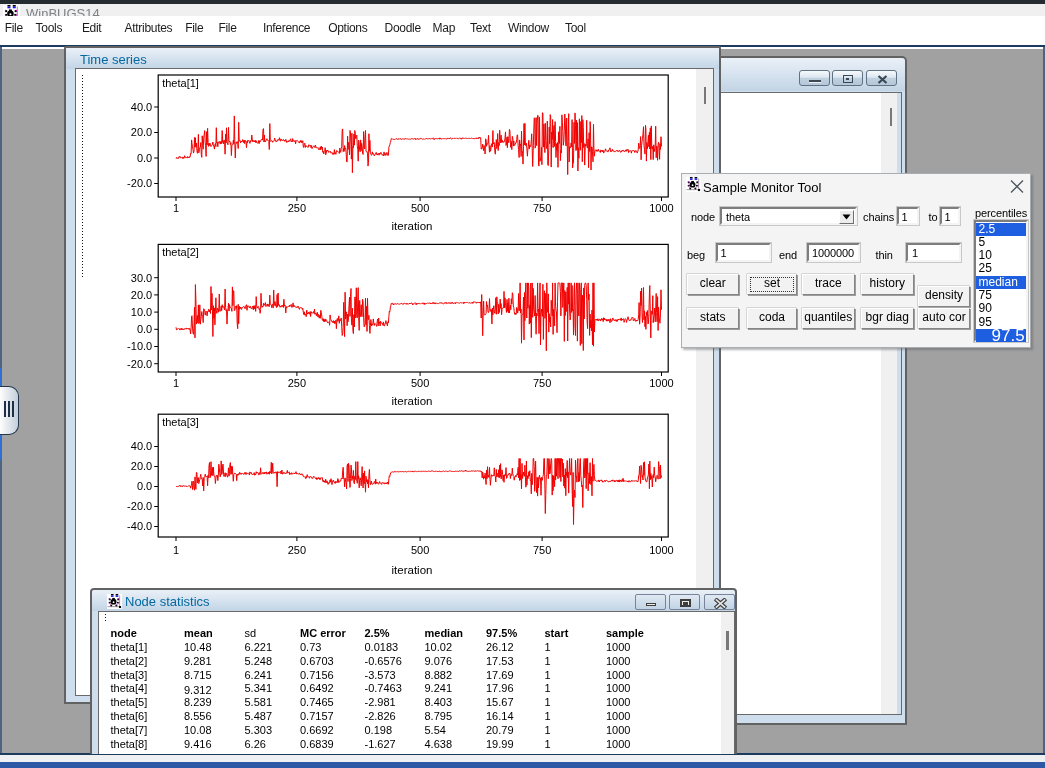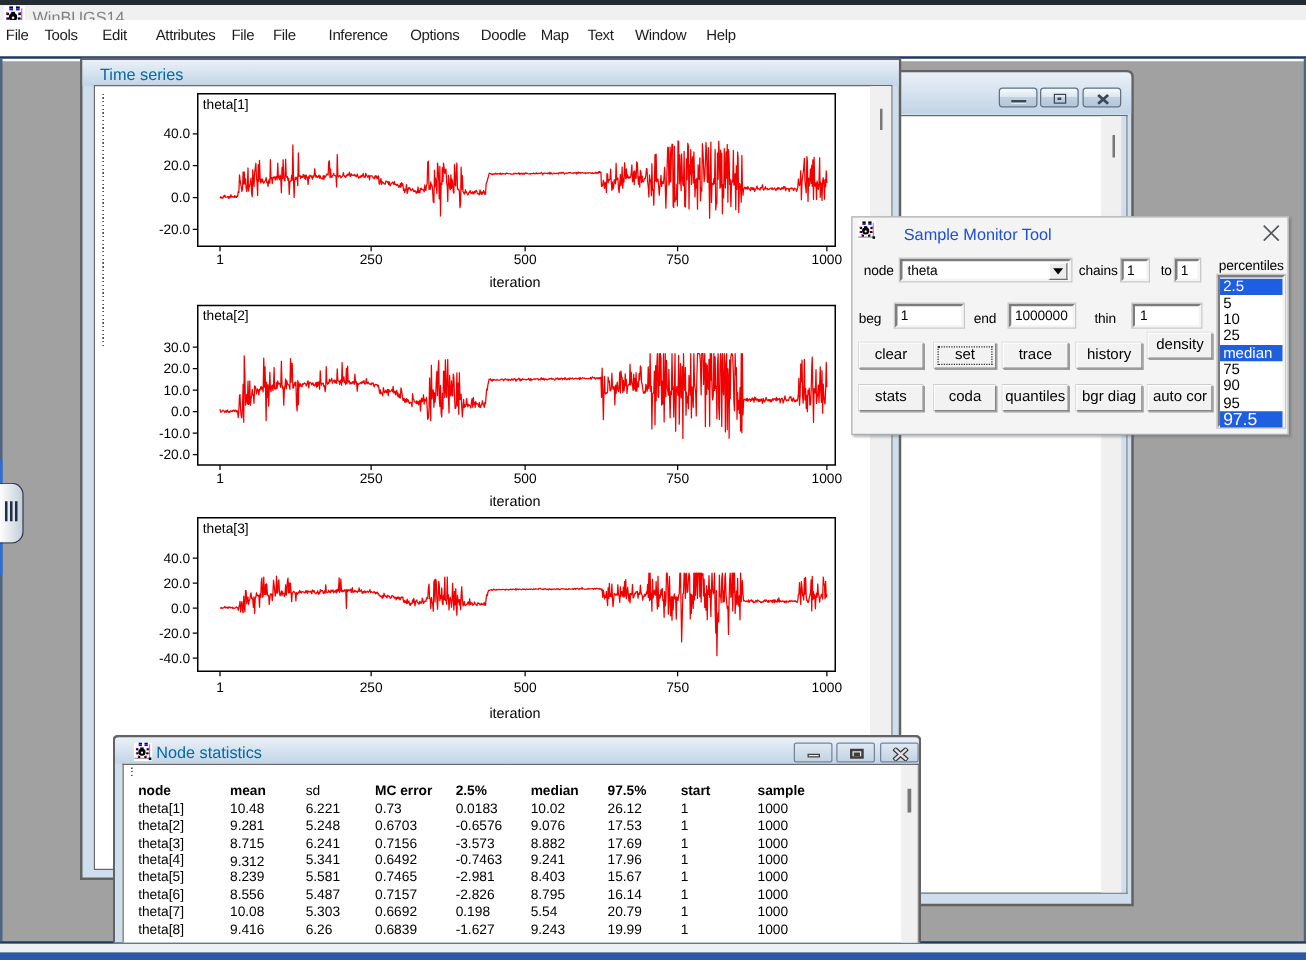--- a/index.html
+++ b/index.html
@@ -58,21 +58,21 @@
   <span class="mnu" style="left:81.9px">Edit</span>
   <span class="mnu" style="left:124.6px">Attributes</span>
   <span class="mnu" style="left:185.2px">File</span>
   <span class="mnu" style="left:218.4px">File</span>
   <span class="mnu" style="left:262.9px">Inference</span>
   <span class="mnu" style="left:328.2px">Options</span>
   <span class="mnu" style="left:384.6px">Doodle</span>
   <span class="mnu" style="left:432.6px">Map</span>
   <span class="mnu" style="left:470px">Text</span>
   <span class="mnu" style="left:508px">Window</span>
-  <span class="mnu" style="left:565px">Help</span>
+  <span class="mnu" style="left:565px">Tool</span>
 </div>
 
 <div class="abs" style="left:0;top:44.5px;width:1045px;height:2px;background:#1d3a5f"></div>
 <div class="abs" style="left:0;top:46.5px;width:2px;height:706.5px;background:#4c6581"></div>
 <div class="abs" style="left:1043px;top:46.5px;width:2px;height:706.5px;background:#4c6581"></div>
 <div class="abs" style="left:0;top:753px;width:1045px;height:2px;background:#1d3a5f"></div>
 <div class="abs" style="left:0;top:755px;width:1045px;height:7px;background:#eef0f1"></div>
 <div class="abs" style="left:0;top:762px;width:1045px;height:6px;background:#2c58a5"></div>
 
 <div class="win" style="left:660px;top:56px;width:246.5px;height:669px;border-radius:0 5px 0 0">
@@ -301,21 +301,21 @@
 <span class="cell" style="left:265.5px;top:112.3px">0.198</span>
 <span class="cell" style="left:325.5px;top:112.3px">5.54</span>
 <span class="cell" style="left:387px;top:112.3px">20.79</span>
 <span class="cell" style="left:445.5px;top:112.3px">1</span>
 <span class="cell" style="left:507px;top:112.3px">1000</span>
 <span class="cell" style="left:11.5px;top:126.1px">theta[8]</span>
 <span class="cell" style="left:85px;top:126.1px">9.416</span>
 <span class="cell" style="left:145.5px;top:126.1px">6.26</span>
 <span class="cell" style="left:201px;top:126.1px">0.6839</span>
 <span class="cell" style="left:265.5px;top:126.1px">-1.627</span>
-<span class="cell" style="left:325.5px;top:126.1px">9.243</span>
+<span class="cell" style="left:325.5px;top:126.1px">4.638</span>
 <span class="cell" style="left:387px;top:126.1px">19.99</span>
 <span class="cell" style="left:445.5px;top:126.1px">1</span>
 <span class="cell" style="left:507px;top:126.1px">1000</span>
   </div>
 </div>
 
 <div class="abs" style="left:681px;top:173px;width:350px;height:174.5px;background:#f4f4f4;border:1px solid #a9aeb3;box-shadow:1.5px 1.5px 2px rgba(90,90,90,0.45);box-sizing:border-box">
   <div class="abs" style="left:4px;top:3px"><svg width="15" height="15" viewBox="0 0 16 16">
 <rect x="0" y="0" width="16" height="16" fill="#fff"></rect>
 <rect x="4.2" y="0" width="2.8" height="1.5" fill="#000"></rect>
@@ -338,21 +338,21 @@
         </g>
 <g fill="#cc00cc">
           <rect x="1.8" y="4.6" width="1.1" height="1.1"></rect>
           <rect x="12.1" y="4.6" width="1.1" height="1.1"></rect>
           <rect x="1.8" y="8.8" width="0.9" height="1.1"></rect>
           <rect x="12.4" y="8.8" width="0.9" height="1.1"></rect>
           <rect x="3.4" y="11.2" width="1.1" height="0.9"></rect>
           <rect x="10" y="11.2" width="1.1" height="0.9"></rect>
         </g>
 </svg></div>
-  <div class="abs" style="left:41px;top:6px;font-size:13px;color:#1d4ed8">Sample Monitor Tool</div>
+  <div class="abs" style="left:21px;top:6px;font-size:13px;color:#000000">Sample Monitor Tool</div>
   <svg class="abs" style="left:328px;top:6px" width="14" height="13" viewBox="0 0 14 13">
       <path d="M1 0.5 L13 12.5 M13 0.5 L1 12.5" stroke="#4e555c" stroke-width="1.3"></path>
     </svg>
 
   <span class="lbl" style="left:9px;top:36.5px">node</span>
   <div class="sunk" style="left:38px;top:33px;width:137px;height:18px">
     <span class="lbl" style="left:4px;top:1.5px">theta</span>
     <div class="abs" style="right:1px;top:1px;width:13.5px;height:12px;background:#ececec;border-top:1px solid #fff;border-left:1px solid #fff;border-bottom:1.5px solid #6e6e6e;border-right:1.5px solid #6e6e6e">
       <svg width="9" height="6" style="position:absolute;left:2px;top:3px" viewBox="0 0 9 6">
           <path d="M0.5 0.5 L8.5 0.5 L4.5 5.5 Z" fill="#000"></path>
@@ -371,41 +371,41 @@
   <span class="lbl" style="left:293px;top:33px">percentiles</span>
   <div class="sunk" style="left:291.5px;top:46px;width:54px;height:122px">
     <div class="abs" style="left:0;top:0.5px;width:100%;height:13.3px;background:#1e5ee0;color:#fff;font-size:12px;line-height:13.3px;padding-left:3px;box-sizing:border-box">2.5</div>
 <div class="abs" style="left:0;top:13.8px;width:100%;height:13.3px;color:#000;font-size:12px;line-height:13.3px;padding-left:3px;box-sizing:border-box">5</div>
 <div class="abs" style="left:0;top:27.1px;width:100%;height:13.3px;color:#000;font-size:12px;line-height:13.3px;padding-left:3px;box-sizing:border-box">10</div>
 <div class="abs" style="left:0;top:40.4px;width:100%;height:13.3px;color:#000;font-size:12px;line-height:13.3px;padding-left:3px;box-sizing:border-box">25</div>
 <div class="abs" style="left:0;top:53.7px;width:100%;height:13.3px;background:#1e5ee0;color:#fff;font-size:12px;line-height:13.3px;padding-left:3px;box-sizing:border-box">median</div>
 <div class="abs" style="left:0;top:67.0px;width:100%;height:13.3px;color:#000;font-size:12px;line-height:13.3px;padding-left:3px;box-sizing:border-box">75</div>
 <div class="abs" style="left:0;top:80.3px;width:100%;height:13.3px;color:#000;font-size:12px;line-height:13.3px;padding-left:3px;box-sizing:border-box">90</div>
 <div class="abs" style="left:0;top:93.6px;width:100%;height:13.3px;color:#000;font-size:12px;line-height:13.3px;padding-left:3px;box-sizing:border-box">95</div>
-<div class="abs" style="left:0;top:106.9px;width:100%;height:13.3px;background:#1e5ee0;color:#fff;font-size:14px;line-height:13.3px;padding-left:3px;box-sizing:border-box">97.5</div>
+<div class="abs" style="left:0;top:106.9px;width:100%;height:13.3px;background:#1e5ee0;color:#fff;font-size:17px;line-height:13.3px;padding-left:16px;box-sizing:border-box">97.5</div>
   </div>
 
   <span class="lbl" style="left:5px;top:74.5px">beg</span>
   <div class="sunk" style="left:33.5px;top:69px;width:55px;height:19px">
       <span class="lbl" style="left:3px;top:2px">1</span>
     </div>
   <span class="lbl" style="left:97px;top:74.5px">end</span>
   <div class="sunk" style="left:125px;top:69px;width:52.5px;height:19px">
       <span class="lbl" style="left:3px;top:2px">1000000</span>
     </div>
   <span class="lbl" style="left:193.5px;top:74.5px">thin</span>
   <div class="sunk" style="left:224px;top:69px;width:54.5px;height:19px">
       <span class="lbl" style="left:4px;top:2px">1</span>
     </div>
 
   <div class="btn" style="left:5px;top:100px;width:51.5px;height:20.5px">clear</div>
   <div class="btn" style="left:65px;top:100px;width:50px;height:20.5px;outline:1px dotted #333;outline-offset:-4px">set</div>
   <div class="btn" style="left:120px;top:100px;width:52.5px;height:20.5px">trace</div>
   <div class="btn" style="left:179px;top:100px;width:52.5px;height:20.5px">history</div>
-  <div class="btn" style="left:236px;top:92px;width:52px;height:20.5px">density</div>
+  <div class="btn" style="left:236px;top:112px;width:52px;height:20.5px">density</div>
 
   <div class="btn" style="left:5px;top:134px;width:51.5px;height:20.5px">stats</div>
   <div class="btn" style="left:65px;top:134px;width:50px;height:20.5px">coda</div>
   <div class="btn" style="left:120px;top:134px;width:52.5px;height:20.5px">quantiles</div>
   <div class="btn" style="left:179px;top:134px;width:52.5px;height:20.5px">bgr diag</div>
   <div class="btn" style="left:236px;top:134px;width:52px;height:20.5px">auto cor</div>
 </div>
 
 <div class="abs" style="left:0;top:368px;width:2px;height:92px;background:#2e6fd6"></div>
 <div class="abs" style="left:0;top:386px;width:18px;height:47px;background:linear-gradient(90deg,#fdfdfd,#c3ced9);border:1.5px solid #24364e;border-left:none;border-radius:0 10px 10px 0">

